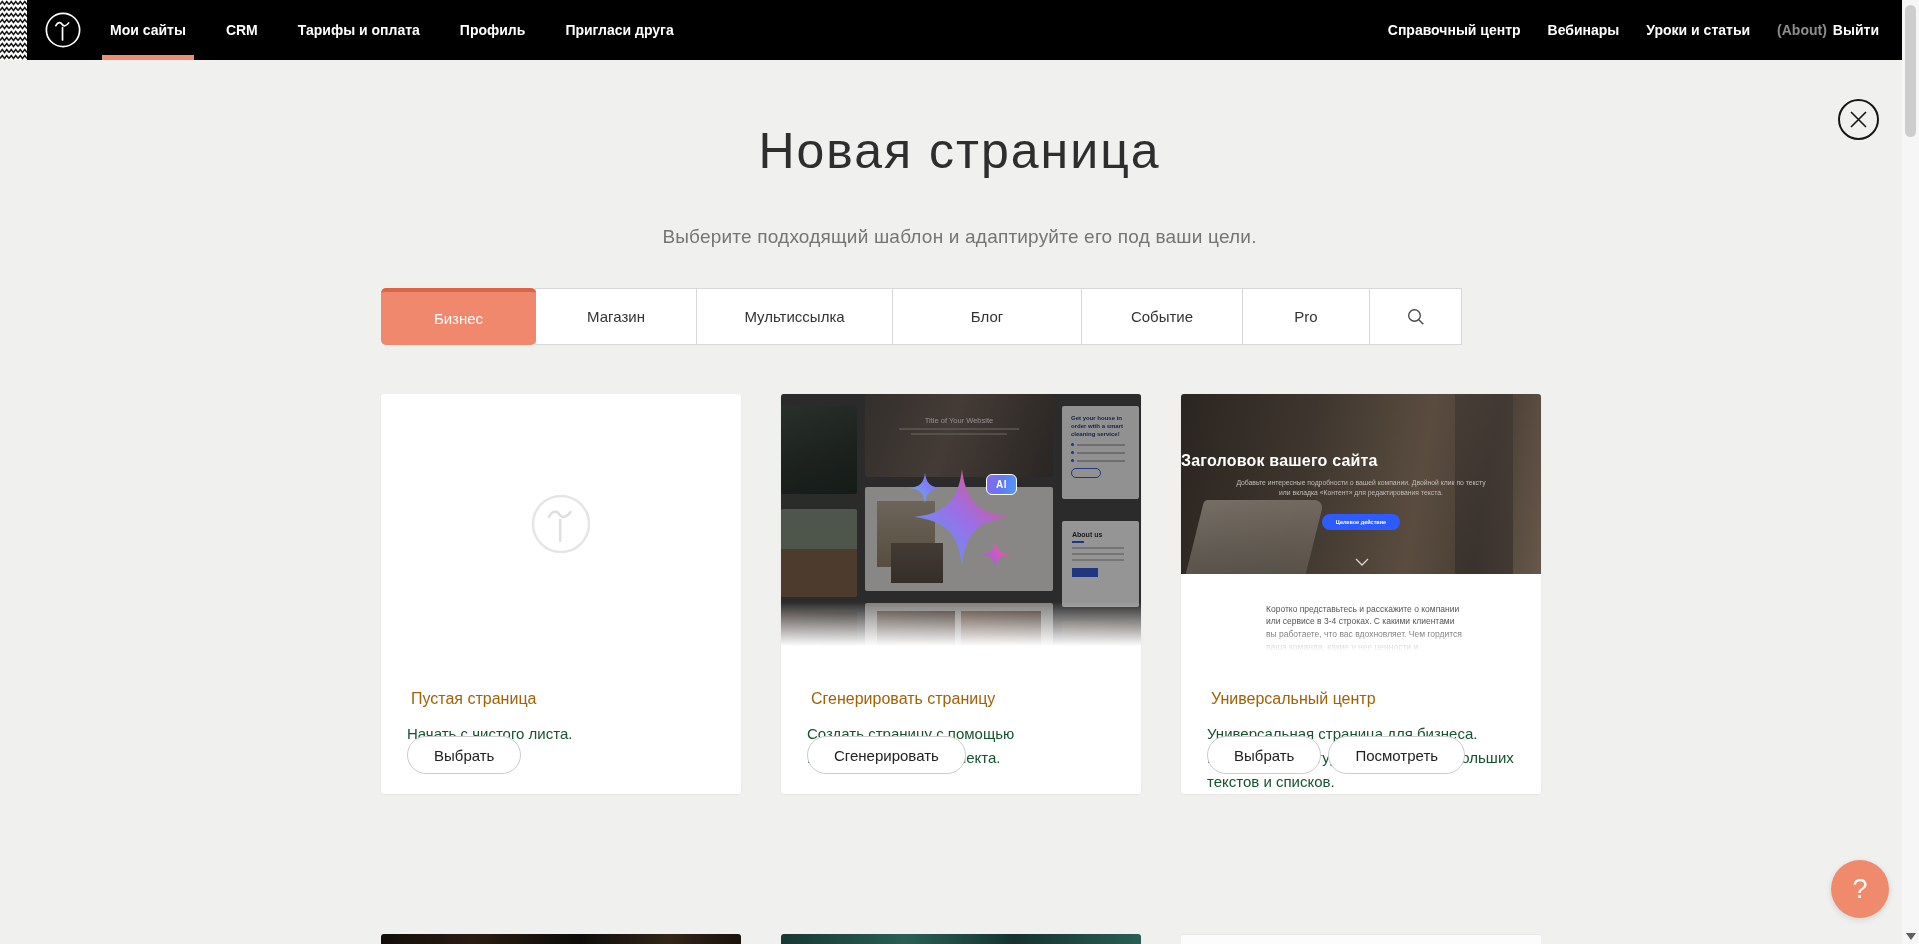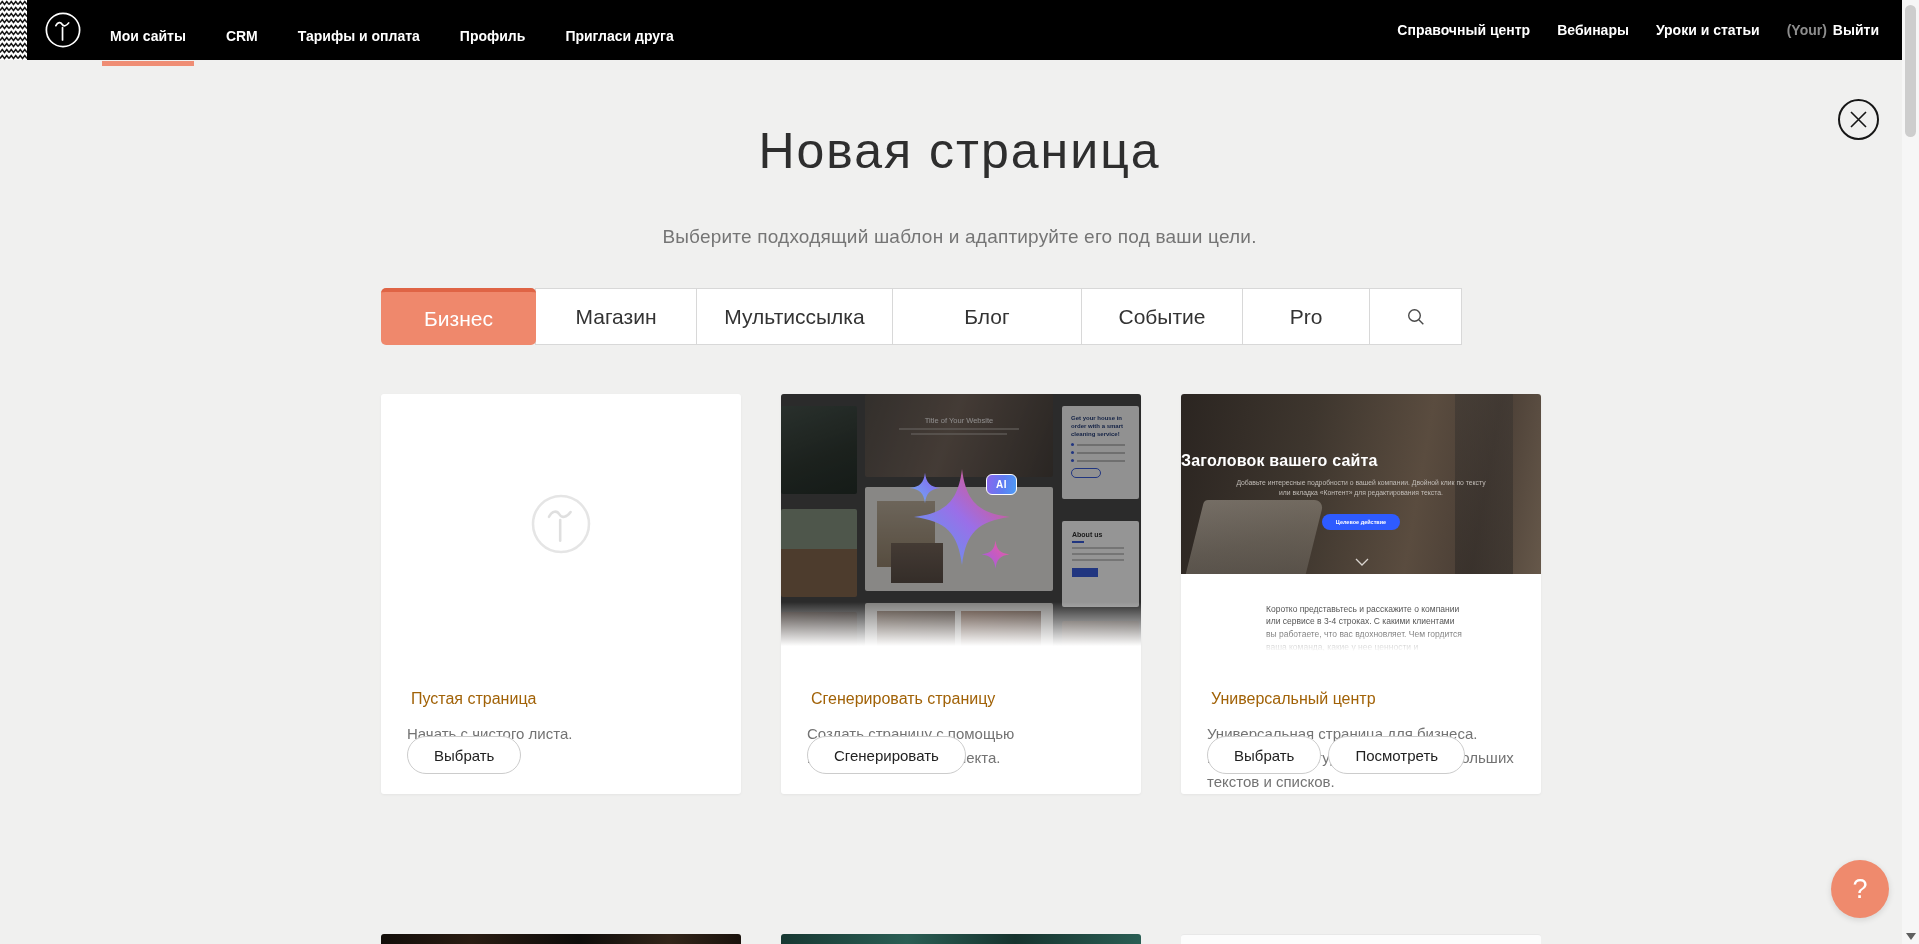--- a/index.html
+++ b/index.html
@@ -3,21 +3,21 @@
 <meta charset="utf-8">
 <style>
   html,body{margin:0;padding:0;overflow:hidden;}
   body{font-family:"Liberation Sans", sans-serif;}
   #app{position:relative;width:1919px;height:944px;background:#F0F0EF;overflow:hidden;}
 
   
   .navbar{position:absolute;left:0;top:0;width:1919px;height:60px;background:#000;}
   .zigzag{position:absolute;left:0;top:0;width:27px;height:60px;display:block;}
   .logo{position:absolute;left:44px;top:11px;width:38px;height:38px;display:block;cursor:pointer;}
-  .nav-left{position:absolute;left:104px;top:6px;height:60px;display:flex;gap:28px;align-items:flex-end;}
+  .nav-left{position:absolute;left:104px;top:0;height:60px;display:flex;gap:28px;align-items:flex-end;}
   .nav-right{position:absolute;right:34px;top:0;height:60px;display:flex;gap:15px;align-items:center;}
   .nav-item{position:relative;height:60px;display:flex;align-items:center;padding:0 6px;
             color:#fff;font-size:14px;font-weight:700;cursor:pointer;white-space:nowrap;}
   .nav-item.active::after{content:"";position:absolute;left:-2px;right:-2px;bottom:0;height:5px;background:#EF8D74;}
   .nav-user{gap:6px;}
   .nav-user .user-name{color:#8d8d8d;font-weight:700;font-size:14px;}
   .nav-user .logout{color:#fff;font-weight:700;font-size:14px;}
 
   
   .close-btn{position:absolute;left:1838px;top:99px;width:41px;height:41px;border-radius:50%;
@@ -26,41 +26,41 @@
 
   
   .page-title{position:absolute;left:0;top:122px;width:1919px;margin:0;text-align:center;
               font-size:50px;font-weight:300;letter-spacing:2px;color:#2e2e2e;}
   .page-subtitle{position:absolute;left:0;top:226px;width:1919px;margin:0;text-align:center;
                  font-size:19px;font-weight:400;color:#757575;letter-spacing:.2px;}
 
   
   .tabs{position:absolute;left:381px;top:288px;height:57px;display:flex;}
   .tab{box-sizing:border-box;height:57px;background:#fff;border:1px solid #D8D8D8;margin-left:-1px;
-       display:flex;align-items:center;justify-content:center;font-size:21px;color:#333;cursor:pointer;}
+       display:flex;align-items:center;justify-content:center;font-size:15px;color:#333;cursor:pointer;}
   .tab:nth-child(1){width:155px;margin-left:0;}
   .tab:nth-child(2){width:162px;}
   .tab:nth-child(3){width:197px;}
   .tab:nth-child(4){width:190px;}
   .tab:nth-child(5){width:162px;}
   .tab:nth-child(6){width:128px;}
   .tab:nth-child(7){width:93px;}
   .tab:nth-child(8){width:69px;}
   .tab.active{background:#EF886C;border:none;border-top:4px solid #DF6445;border-radius:5px;
               color:#fff;z-index:2;}
 
   
   .grid{position:absolute;left:381px;top:394px;width:1160px;display:grid;
         grid-template-columns:360px 360px 360px;column-gap:40px;}
   .card{position:relative;width:360px;height:400px;background:#fff;border-radius:3px;
         box-shadow:0 1px 3px rgba(0,0,0,.05);cursor:pointer;}
   .card-preview{position:relative;width:360px;height:260px;overflow:hidden;border-radius:3px 3px 0 0;}
   .card-body{padding:32px 26px 0;}
   .card-title{margin:4px;font-size:16px;font-weight:400;color:#a16207;}
-  .card-desc{margin:14px 0 0;font-size:15px;color:#737373;line-height:1.6;max-width:310px;}
+  .card-desc{margin:14px 0 0;font-size:15px;color:#14532d;line-height:1.6;max-width:310px;}
   .card-actions{position:absolute;left:26px;bottom:20px;display:flex;gap:7px;}
   .pill-btn{height:38px;padding:0 26px;border:1px solid #CCCCCC;border-radius:19px;background:#fff;
             font-family:inherit;font-size:15px;color:#222;cursor:pointer;display:flex;align-items:center;}
 
   
   .watermark{position:absolute;left:148px;top:98px;width:64px;height:64px;opacity:.9;}
 
   
   .collage{position:absolute;inset:0;background:#3C3C3C;}
   .tile{position:absolute;border-radius:2px;overflow:hidden;}
@@ -165,21 +165,21 @@
       <div class="nav-item">Тарифы и оплата</div>
       <div class="nav-item">Профиль</div>
       <div class="nav-item">Пригласи друга</div>
     </nav>
 
     <nav class="nav-right">
       <div class="nav-item">Справочный центр</div>
       <div class="nav-item">Вебинары</div>
       <div class="nav-item">Уроки и статьи</div>
       <div class="nav-item nav-user">
-        <span class="user-name">(Your)</span>
+        <span class="user-name">(About)</span>
         <span class="logout">Выйти</span>
       </div>
     </nav>
   </header>
 
   <button class="close-btn">
     <svg width="17" height="17" viewBox="0 0 17 17">
       <path d="M1 1 L16 16 M16 1 L1 16" stroke="#161616" stroke-width="1.6"></path>
     </svg>
   </button>

